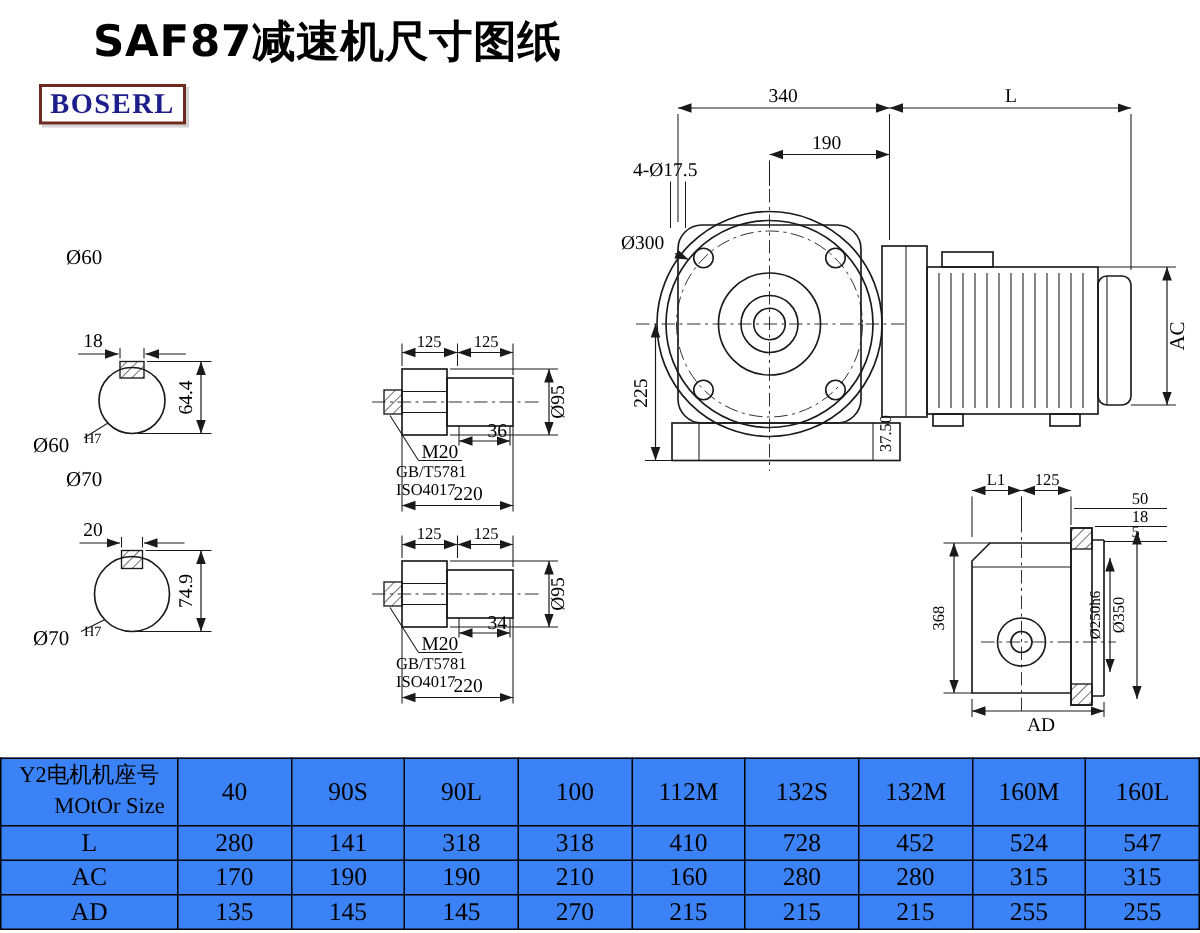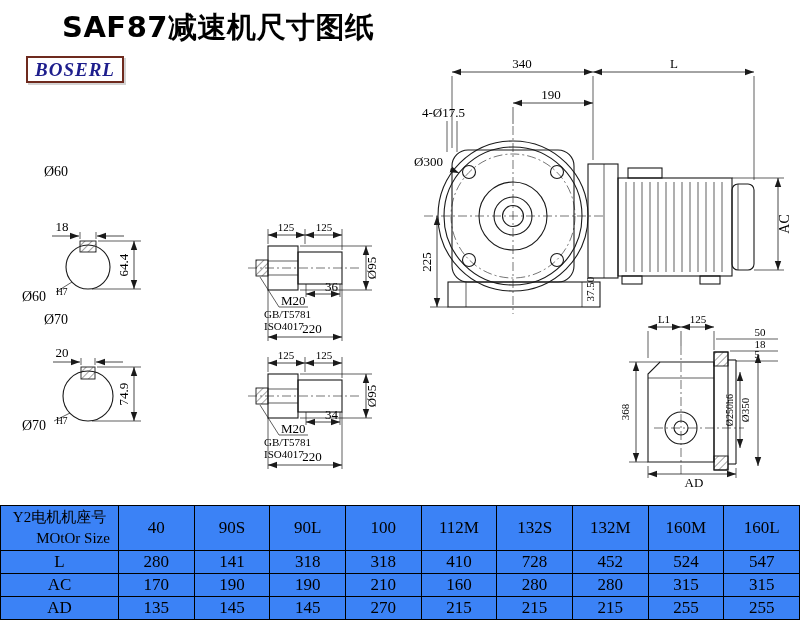--- a/index.html
+++ b/index.html
@@ -4,21 +4,21 @@
 <style>
   * { margin:0; padding:0; box-sizing:border-box; }
   html,body { background:#ffffff; }
   body { width:800px; height:622px; font-family:"Liberation Serif",serif; }
   .page { position:relative; width:800px; height:622px; background:#fff; overflow:hidden; }
 
   .title { position:absolute; left:26px; top:8px; font-family:"DejaVu Sans",sans-serif;
            font-size:29px; font-weight:bold; color:#000; letter-spacing:0.5px; white-space:nowrap;margin-left:36px; }
   .logo-box { position:absolute; left:26px; top:56px; width:98px; height:27px;
               border:2px solid #6e2a1e; box-shadow:2px 2px 0 rgba(130,130,130,0.35);
-              display:flex; align-items:center; justify-content:center; background:#fff;font-style:italic; }
+              display:flex; align-items:center; justify-content:center; background:#fff; }
   .logo-text { font-family:"Liberation Serif",serif; font-size:19px; font-weight:bold;
                color:#1d1d8c; letter-spacing:1px; }
 
   svg.drawing { position:absolute; left:0; top:0; }
   .ln   { stroke:#1a1a1a; stroke-width:1.1; fill:none; }
   .thin { stroke:#1a1a1a; stroke-width:0.7; fill:none; }
   .cl   { stroke:#1a1a1a; stroke-width:0.6; fill:none; stroke-dasharray:9 3 2 3; }
   .dim  { stroke:#1a1a1a; stroke-width:0.8; fill:none; }
   .hatched { fill:url(#hatch); stroke:#1a1a1a; stroke-width:0.9; }
   text.t  { font-family:"Liberation Serif",serif; font-size:13px; fill:#000; }

